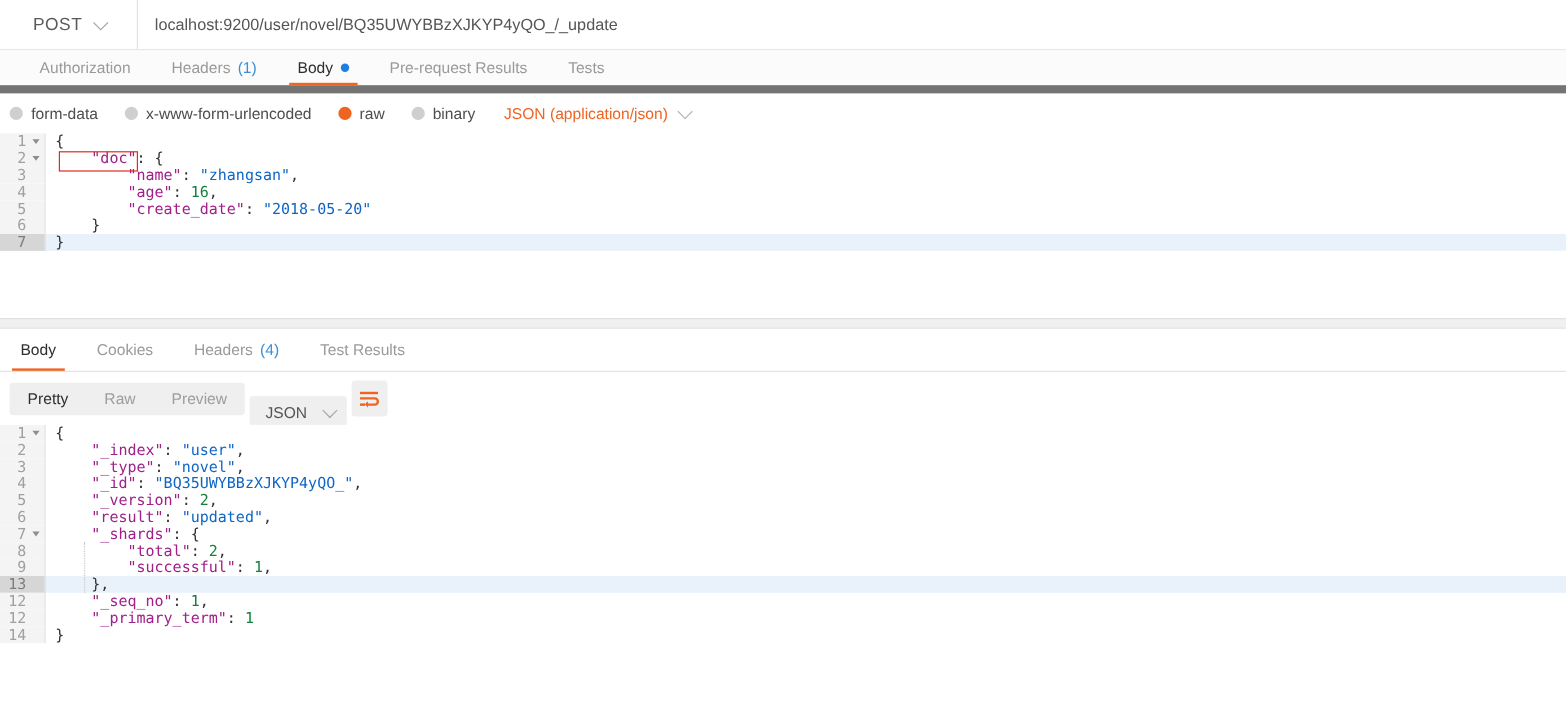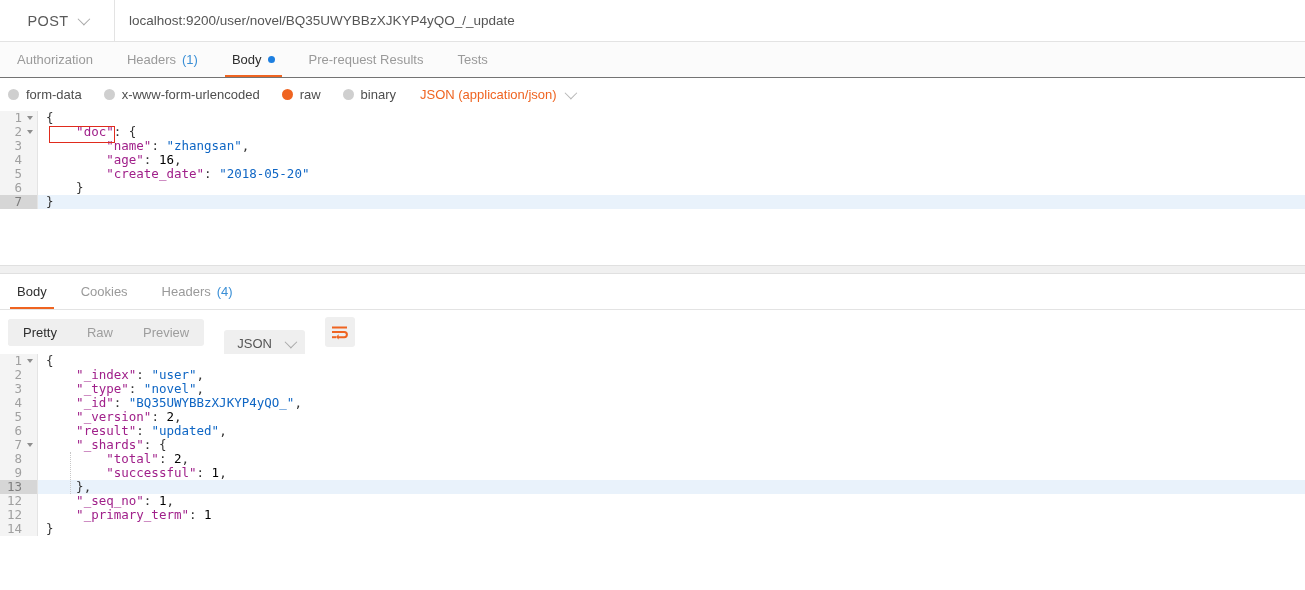--- a/index.html
+++ b/index.html
@@ -47,23 +47,23 @@
     font-size: 13.5px;
     color: #555555;
     cursor: text;
   }
 
   
   .req-tabs {
     height: 36px;
     display: flex;
     align-items: stretch;
-    padding-left: 0;
+    padding-left: 16px;
     background: #fbfbfb;
-    border-bottom: 1px solid #737373;
+    border-bottom: 7px solid #737373;
   }
   .tab {
     display: flex;
     align-items: center;
     gap: 6px;
     padding: 0 17px;
     font-size: 13px;
     color: #9a9a9a;
     cursor: pointer;
     position: relative;
@@ -163,21 +163,21 @@
   }
   .fold.hidden { visibility: hidden; }
   .code-text {
     flex: 1;
     padding-left: 8px;
     white-space: pre;
     color: #333333;
   }
   .k { color: #a0208a; }
   .s { color: #0f66c4; }
-  .n { color: #000000; }
+  .n { color: #15803d; }
   .p { color: #333333; }
 
   .indent-guide {
     position: absolute;
     border-left: 1px dotted #c8c8c8;
     pointer-events: none;
   }
 
   
   .annot {
@@ -202,21 +202,21 @@
     align-items: stretch;
     background: #ffffff;
     border-bottom: 1px solid #e3e3e3;
   }
 
   
   .resp-toolbar {
     height: 44px;
     display: flex;
     align-items: center;
-    gap: 20px;
+    gap: 4px;
     padding-left: 8px;
     background: #ffffff;
   }
   .seg-group {
     display: flex;
     background: #efefef;
     border-radius: 3px;
     overflow: hidden;
   }
   .seg {
@@ -363,20 +363,23 @@
 <div class="resp-tabs" id="response-tabs">
     <div class="tab active">
       <span>Body</span>
     </div>
     <div class="tab">
       <span>Cookies</span>
     </div>
     <div class="tab">
       <span>Headers</span>
       <span class="count">(4)</span>
+    </div>
+    <div class="tab">
+      <span>Test Results</span>
     </div>
   </div>
 
 <div class="resp-toolbar">
   <div class="seg-group" id="view-modes">
       <div class="seg active">Pretty</div>
       <div class="seg">Raw</div>
       <div class="seg">Preview</div>
     </div>
   <div class="fmt-select">

